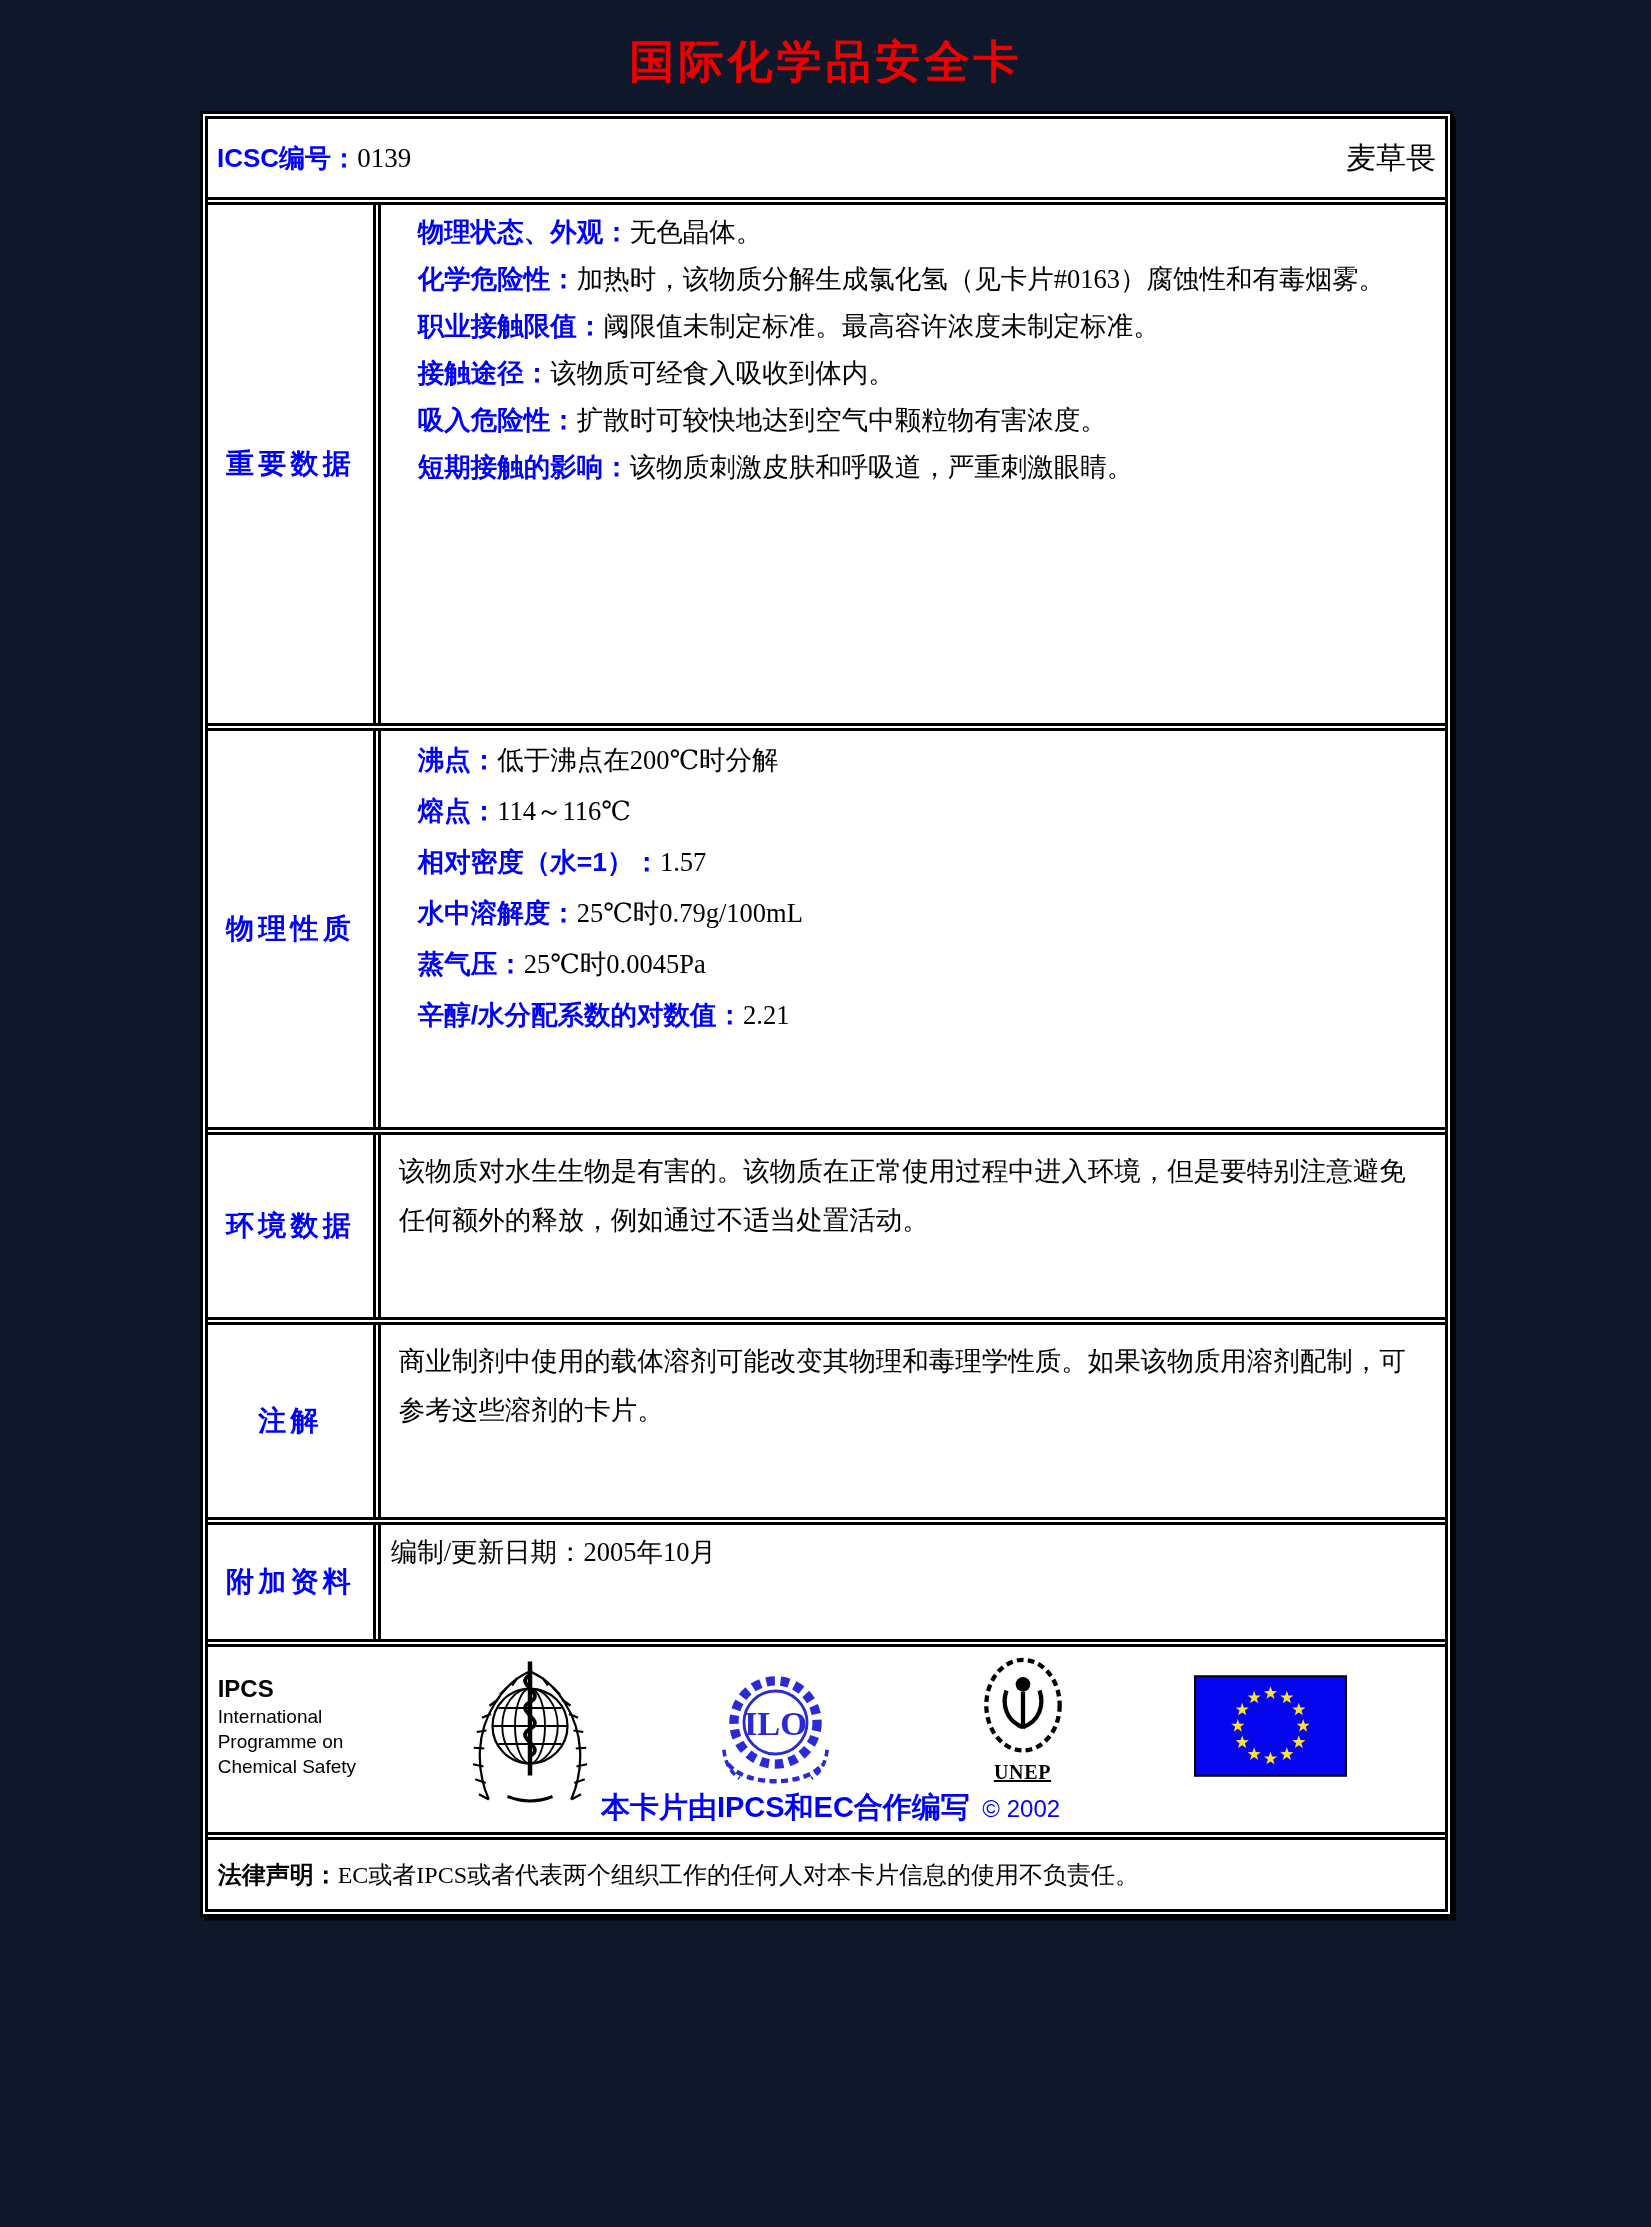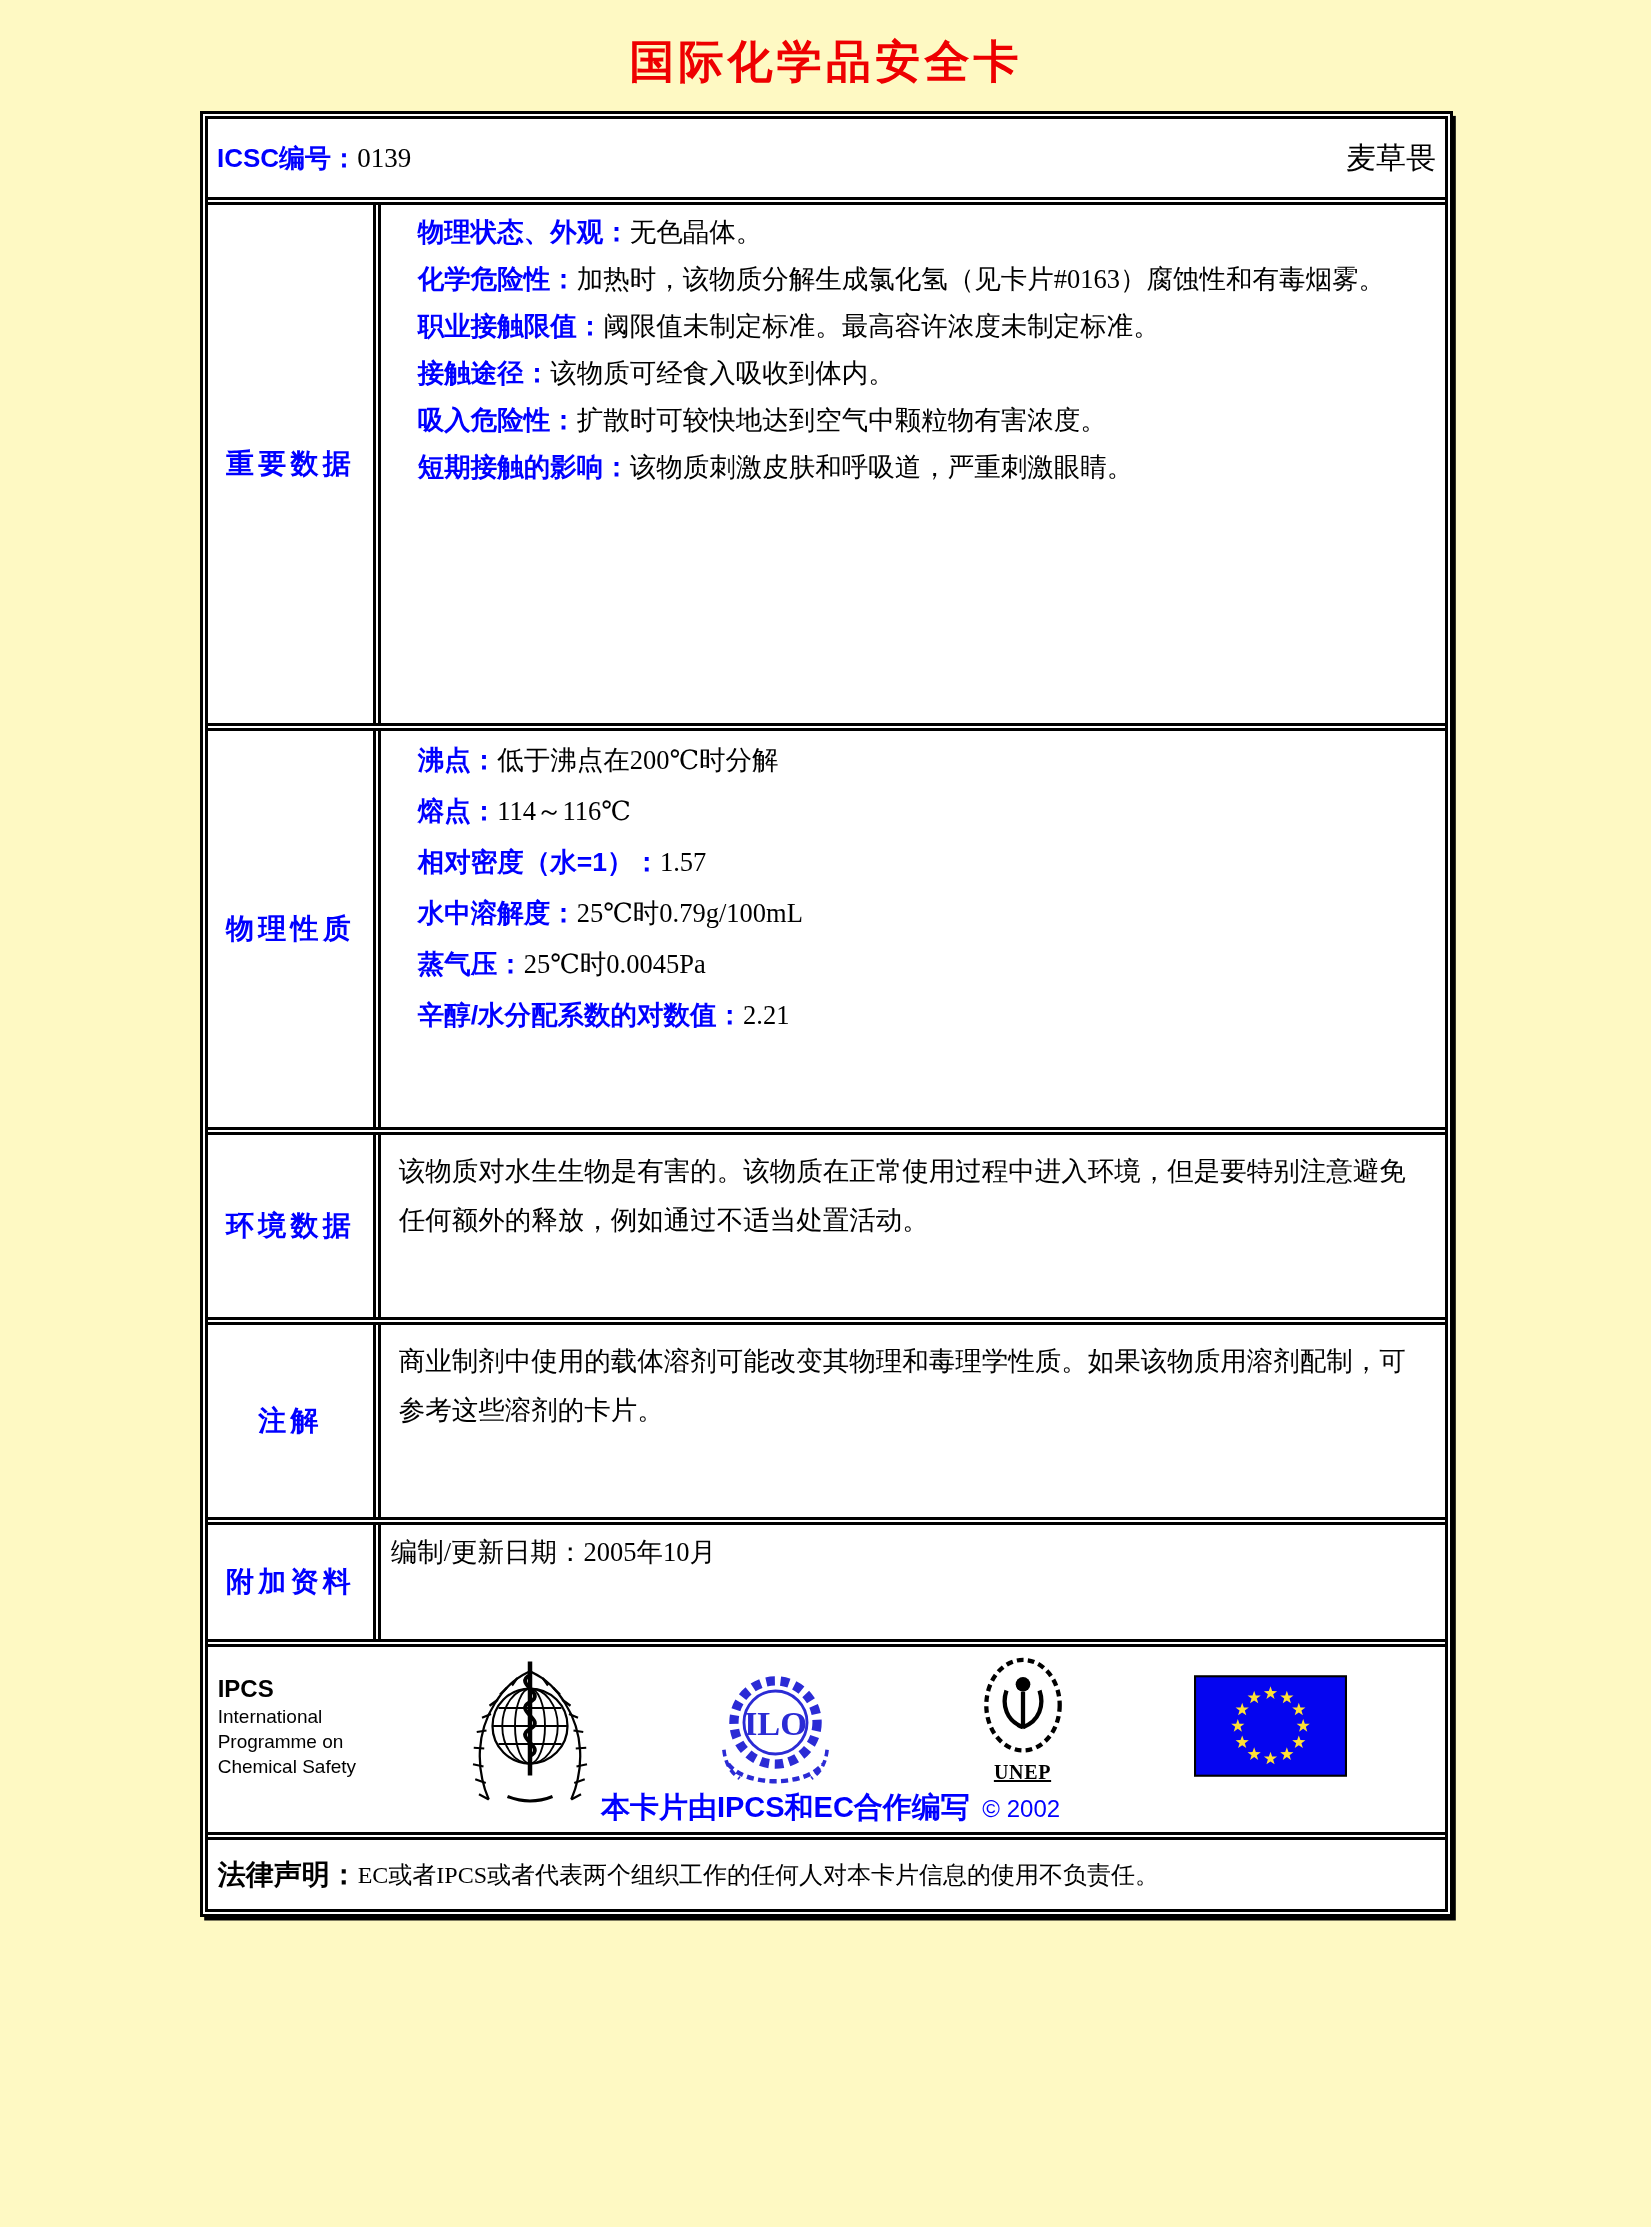--- a/index.html
+++ b/index.html
@@ -1,16 +1,16 @@
 <!DOCTYPE html>
 <html style="--title-red: #EE0000; --label-blue: #0000FF; --ilo-blue: #2B2BD5; --eu-blue: #0505F0; --eu-star-yellow: #FFE135;font-size:11px"><head>
 <meta charset="utf-8">
 <style>
   html,body{margin:0;padding:0;background:#fff;}
-  .page{position:relative;width:1652px;height:2227px;background:#fef9c3;overflow:hidden;
+  .page{position:relative;width:1652px;height:2227px;background:#0f172a;overflow:hidden;
         font-family:"Liberation Serif","DejaVu Serif",serif;color:#000;}
   .page-title{position:absolute;top:32px;left:0;width:100%;text-align:center;
         font-family:"Liberation Serif","DejaVu Serif",serif;font-weight:bold;
         font-size:45px;letter-spacing:4.2px;color:var(--title-red,#f00);}
   .card{position:absolute;left:200px;top:111px;width:1253px;height:1806px;
         box-sizing:border-box;border:8.4px double #000;box-shadow:3.5px 4.2px 0 -0.7px #000;
         display:flex;flex-direction:column;background:#fff;}
   .row{box-sizing:border-box;display:flex;flex:0 0 auto;}
   .row + .row{border-top:8.4px double #000;}
   .row-header{height:78px;align-items:center;justify-content:space-between;
@@ -43,21 +43,21 @@
   .unep-logo{left:752px;top:8.4px;width:125px;text-align:center;}
   .unep-word{font-family:"Liberation Serif","DejaVu Serif",serif;font-weight:bold;
         font-size:20px;letter-spacing:0.7px;line-height:31px;margin-top:-4.2px;text-decoration:underline;}
   .eu-flag{left:986px;top:28px;}
   .credit-line{position:absolute;left:4px;bottom:4.2px;width:100%;text-align:center;
         color:var(--label-blue,#00f);font-family:"Liberation Sans","DejaVu Sans",sans-serif;}
   .credit-main{font-weight:bold;font-size:29px;}
   .credit-copy{font-size:24px;margin-left:12.5px;}
   .row-legal{flex:1 1 auto;align-items:center;padding:0 9.7px;display:flex;}
   .legal-label{font-family:"Liberation Sans","DejaVu Sans",sans-serif;font-weight:bold;
-        font-size:28px;white-space:nowrap;}
+        font-size:24px;white-space:nowrap;}
   .legal-text{font-size:24px;}
   svg text{font-family:"Liberation Serif","DejaVu Serif",serif;}
 </style>
 </head>
 <body>
 
 <div class="page">
 
   <div class="page-title">国际化学品安全卡</div>
 

